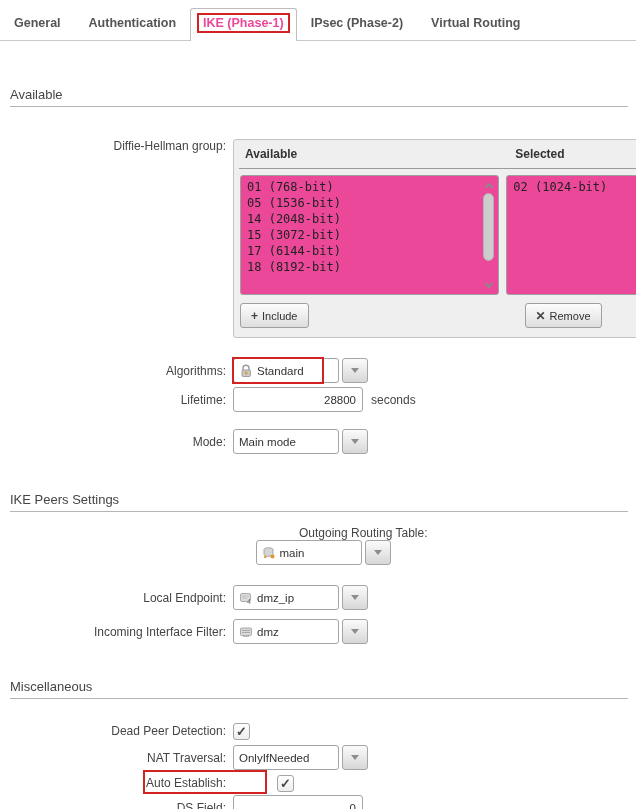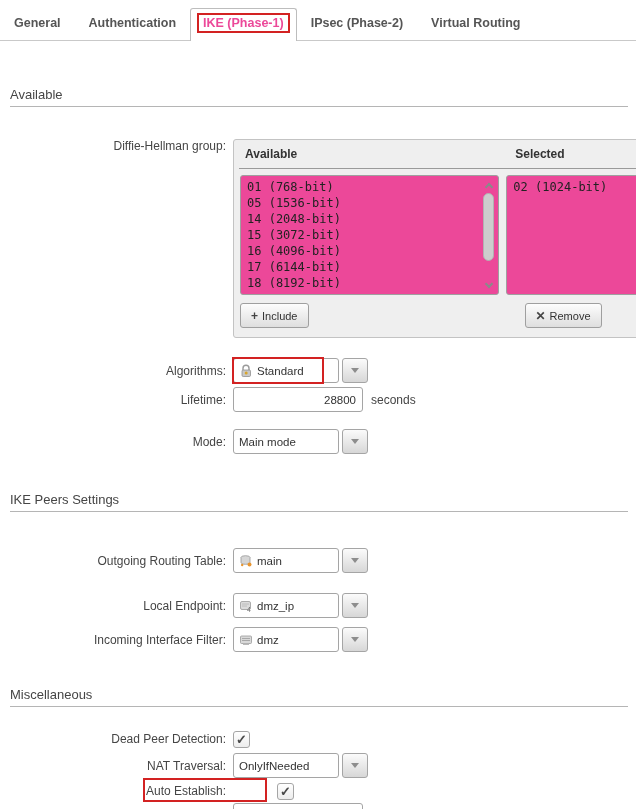--- a/index.html
+++ b/index.html
@@ -83,21 +83,21 @@
   .anno-algo { position:absolute; left:-2px; top:-2px; width:92px; height:27px;
     border:2px solid #d32222; pointer-events:none; }
   .row.rel { position:relative;gap:44px; }
   .anno-auto { position:absolute; left:133px; top:-3px; width:124px; height:24px;
     border:2px solid #d32222; pointer-events:none; }
 
   
   .r-algo { margin-top:20px; }
   .r-life { margin-top:4px; }
   .r-mode { margin-top:17px; }
-  .r-rt   { margin-top:36px; }
+  .r-rt   { margin-top:14px;flex-direction:column; }
   .r-le   { margin-top:20px; }
   .r-if   { margin-top:9px; }
   .r-dpd  { margin-top:22px; height:20px; }
   .r-nat  { margin-top:4px; }
   .r-auto { margin-top:3px; height:20px; }
   .r-ds   { margin-top:2px; }
 
   .icon14 { width:14px; height:14px; flex:0 0 auto; }
 </style>
 </head>
@@ -124,21 +124,20 @@
     <div class="dl-heads">
       <div class="h">Available</div>
       <div class="h sel">Selected</div>
     </div>
     <div class="dl-body">
       <div class="listbox avail">
         <div class="li">01 (768-bit)</div>
         <div class="li">05 (1536-bit)</div>
         <div class="li">14 (2048-bit)</div>
         <div class="li">15 (3072-bit)</div>
-        <div class="li">16 (4096-bit)</div>
         <div class="li">17 (6144-bit)</div>
         <div class="li">18 (8192-bit)</div>
         <div class="sbar">
           <div class="sbtn">
               <div class="chev up"></div>
             </div>
           <div class="strack">
             <div class="sthumb"></div>
           </div>
           <div class="sbtn">

